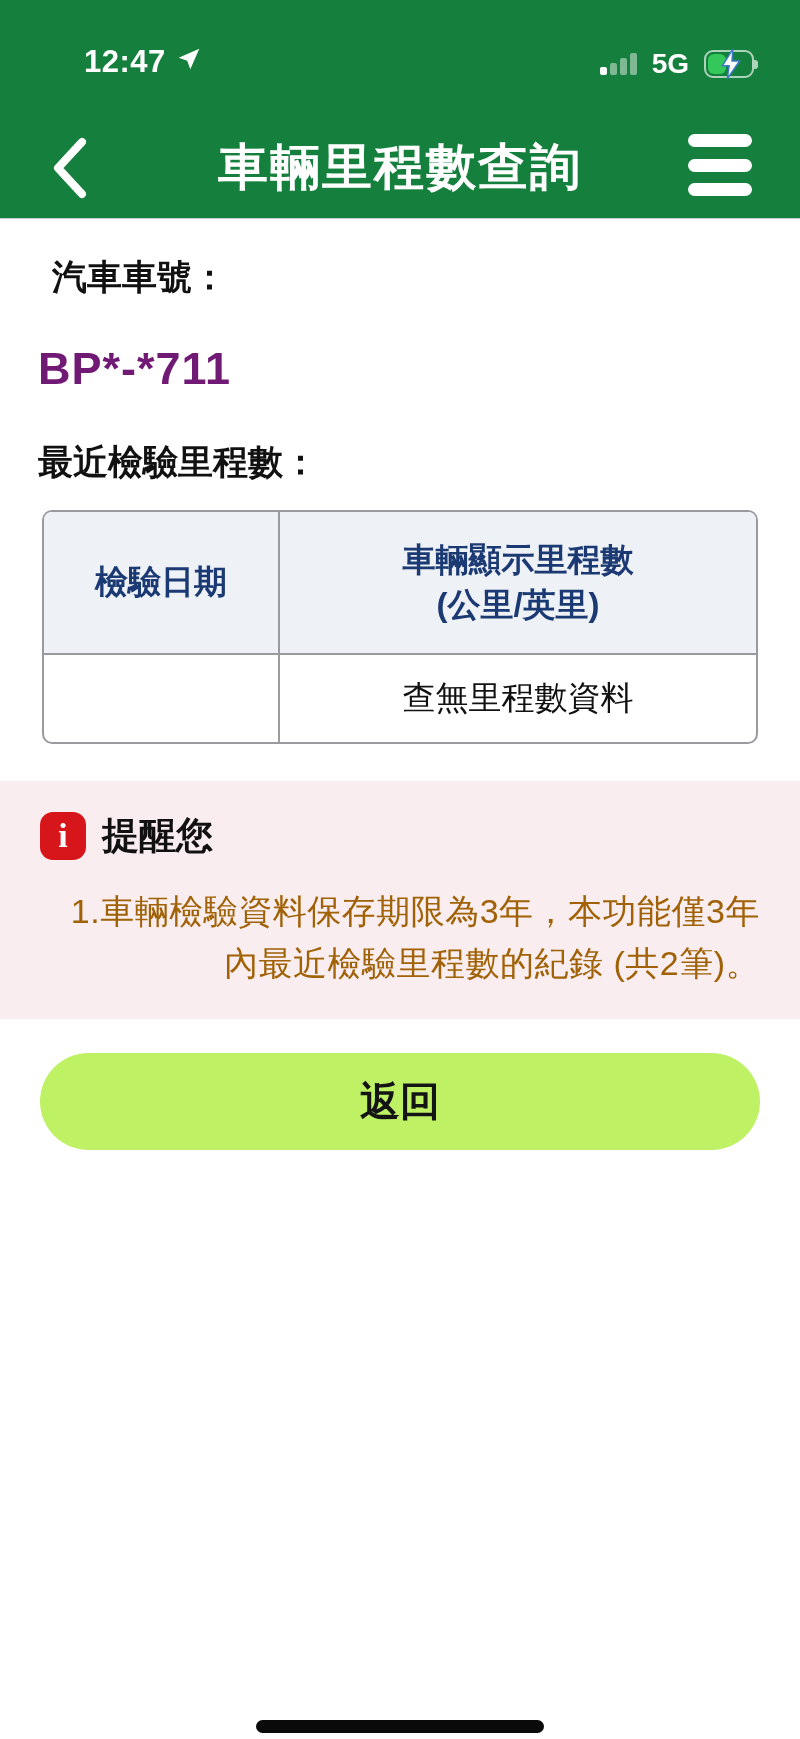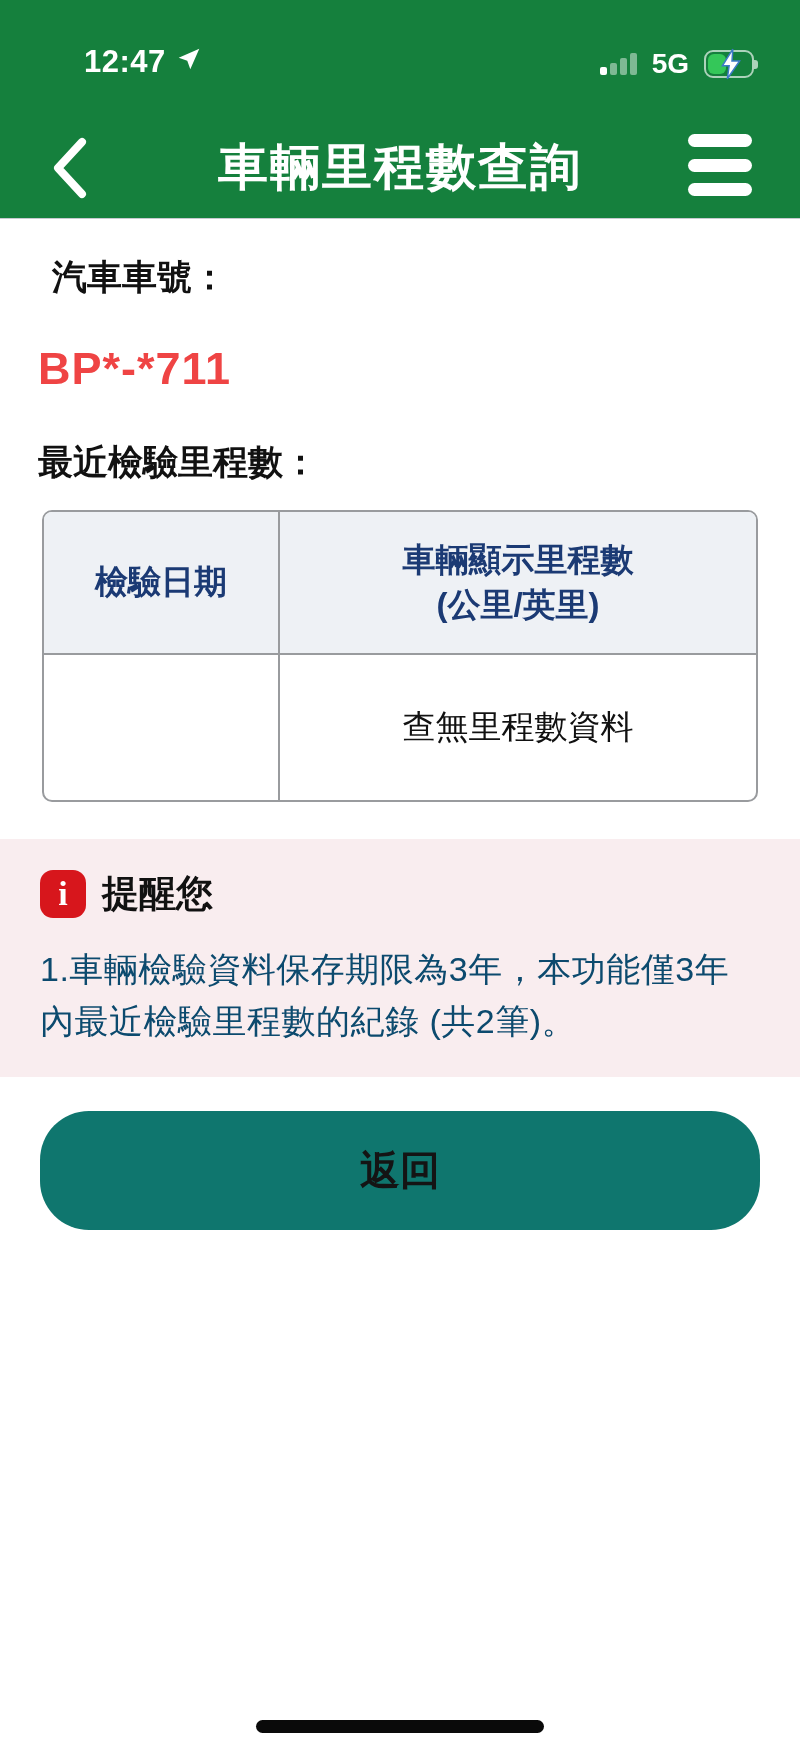--- a/index.html
+++ b/index.html
@@ -56,57 +56,57 @@
     position: absolute; left: 0; top: 22px; width: 800px; text-align: center;
     color: #ffffff; font-size: 50px; font-weight: bold; letter-spacing: 2px;
   }
   .menu-button { position: absolute; right: 48px; top: 22px; width: 64px; height: 62px; cursor: pointer;
     display: flex; flex-direction: column; justify-content: space-between; }
   .menu-button .mbar { width: 64px; height: 13px; background: #ffffff; border-radius: 7px; }
 
   
   .content { position: absolute; top: 218px; left: 0; width: 800px; }
   .plate-label { margin: 36px 0 0 52px; font-size: 35px; font-weight: 600; color: #111; }
-  .plate-value { margin: 42px 0 0 38px; font-size: 45px; font-weight: 600; color: #ef4444; letter-spacing: 1px; }
+  .plate-value { margin: 42px 0 0 38px; font-size: 45px; font-weight: 600; color: #701a75; letter-spacing: 1px; }
   .section-label { margin: 44px 17px 0 38px; font-size: 35px; font-weight: 600; color: #111; }
 
   .mileage-table {
     margin: 24px 0 0 42px; width: 716px;
     display: grid; grid-template-columns: 236px 1fr;
     border: 2px solid #999b9e; border-radius: 10px; overflow: hidden;
     background: #ffffff;
   }
   .mileage-table .cell {
     display: flex; flex-direction: column; justify-content: center; align-items: center;
     text-align: center;
   }
   .mileage-table .th {
     background: #eef1f5; color: #1b3a74; font-weight: bold; font-size: 33px;
     height: 143px; border-bottom: 2px solid #999b9e; line-height: 1.35;
   }
   .mileage-table .col1 { border-right: 2px solid #999b9e; }
-  .mileage-table .td { height: 145px; font-size: 33px; color: #111; }
+  .mileage-table .td { height: 87px; font-size: 33px; color: #111; }
 
   .notice-panel {
     margin-top: 37px; width: 800px; background: #f9edef;
     padding: 30px 40px 30px 40px;
   }
   .notice-head { display: flex; align-items: center; gap: 16px; }
   .info-icon {
     width: 46px; height: 48px; background: #d7161c; border-radius: 13px;
     color: #ffffff; font-weight: bold; font-size: 34px;
     display: flex; align-items: center; justify-content: center;
     font-family: "Liberation Serif", "DejaVu Serif", serif; font-style: normal;
   }
   .notice-title { font-size: 37px; font-weight: bold; color: #111; }
-  .notice-item { margin-top: 24px; font-size: 34px; line-height: 52px; color: #0c4a6e; letter-spacing: 0.5px; }
+  .notice-item { margin-top: 24px; font-size: 34px; line-height: 52px; color: #a16207; letter-spacing: 0.5px; text-align: right; }
 
   .return-button {
-    display: block; margin: 34px auto 14px auto; width: 720px; height: 119px;
-    background: #0f766e; border: none; border-radius: 49px;
+    display: block; margin: 34px auto 14px auto; width: 720px; height: 97px;
+    background: #bef264; border: none; border-radius: 49px;
     font-size: 40px; font-weight: bold; color: #141414; cursor: pointer;
     font-family: "Liberation Sans", "DejaVu Sans", sans-serif;
   }
 
   .home-indicator {
     position: absolute; bottom: 6px; left: 50%; transform: translateX(-50%);
     width: 288px; height: 13px; background: #0a0a0a; border-radius: 7px;
   }
 </style>
 </head>

